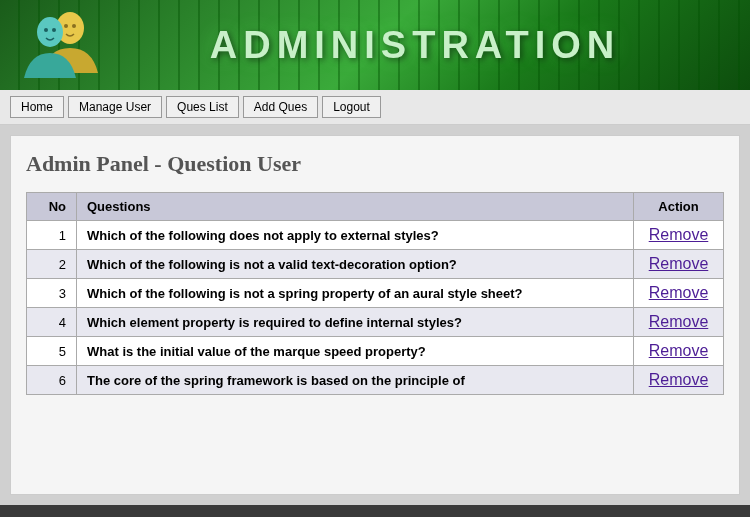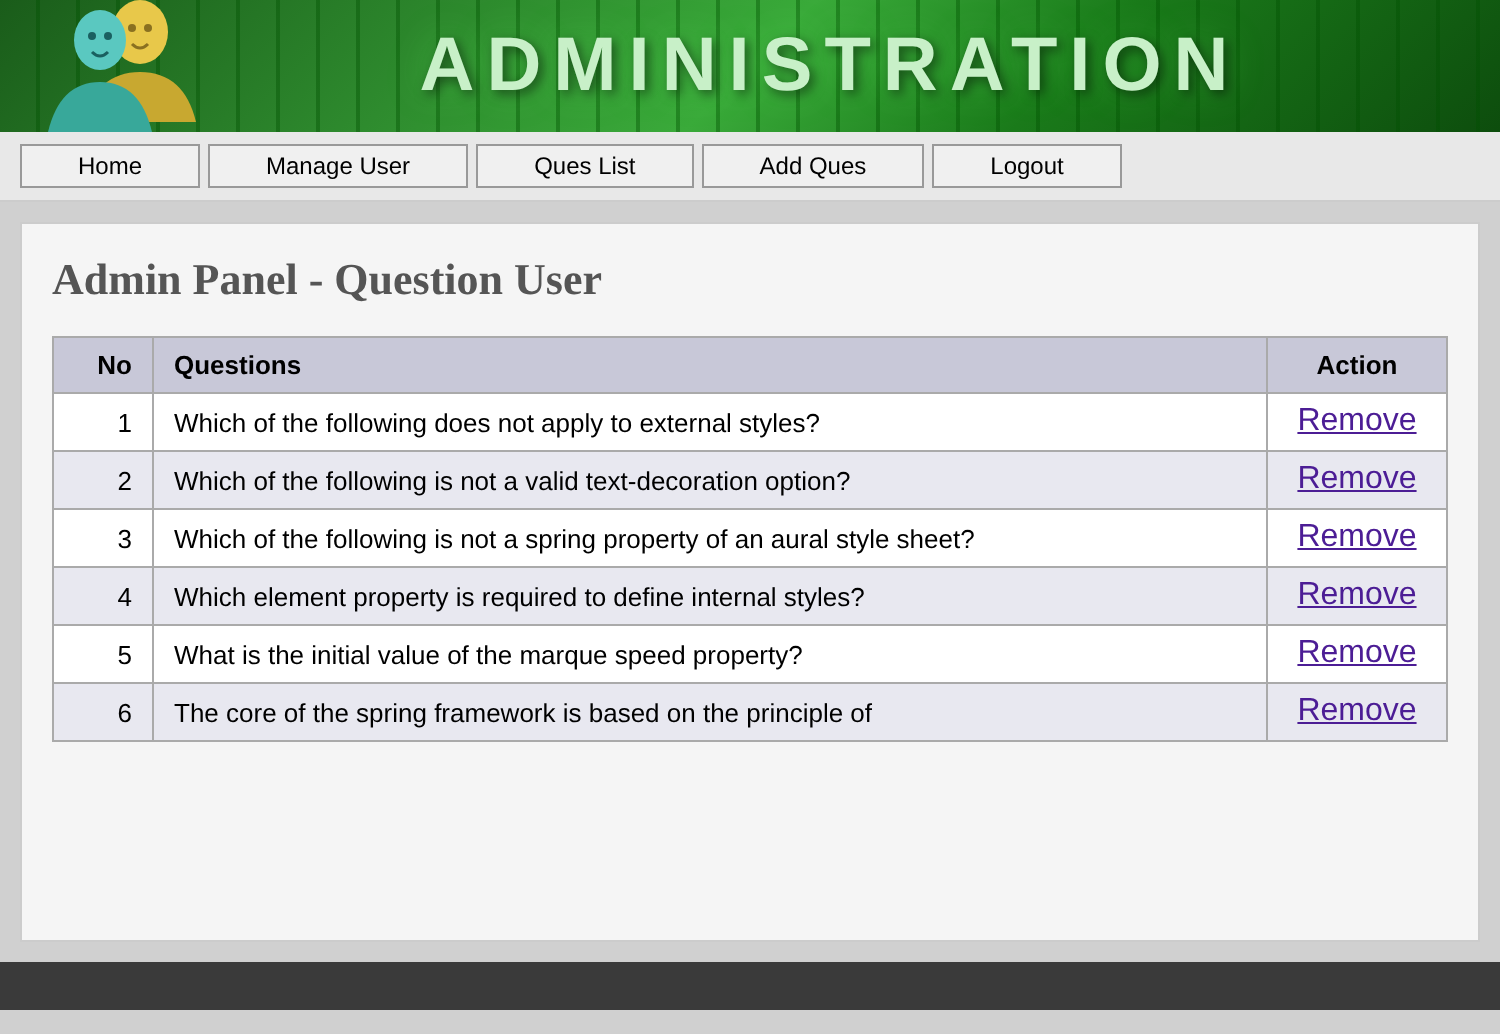--- a/index.html
+++ b/index.html
@@ -7,21 +7,21 @@
       font-family: Arial, sans-serif;
       font-size: 13px;
       background: #d0d0d0;
       width: 750px;
       min-height: 517px;
     }
 
     
     .header {
       width: 750px;
-      height: 66px;
+      height: 90px;
       background: linear-gradient(135deg, #1a5c1a 0%, #2e8b2e 30%, #3aaa3a 50%, #1a7a1a 70%, #0d4d0d 100%);
       display: flex;
       align-items: center;
       padding: 0 20px;
       position: relative;
       overflow: hidden;
     }
     .header::before {
       content: '';
       position: absolute;
@@ -59,21 +59,21 @@
     
     .navbar {
       background: #e8e8e8;
       padding: 6px 10px;
       border-bottom: 1px solid #ccc;
       display: flex;
       gap: 4px;
       align-items: center;
     }
     .nav-btn {
-      padding: 3px 28px;
+      padding: 3px 10px;
       background: #f0f0f0;
       border: 1px solid #999;
       cursor: pointer;
       font-size: 12px;
       color: #000;
       font-family: Arial, sans-serif;
     }
 
     
     .main-content {
@@ -115,20 +115,21 @@
     }
     .question-table tr:nth-child(odd) td {
       background: #ffffff;
     }
     .col-no {
       width: 50px;
       text-align: right;
     }
     .col-question {
       text-align: left;
+      font-weight: bold;
     }
     .col-action {
       width: 90px;
       text-align: center;
     }
     .remove-link {
       color: #4c1d95;
       text-decoration: underline;
       cursor: pointer;
       font-size: 16px;

